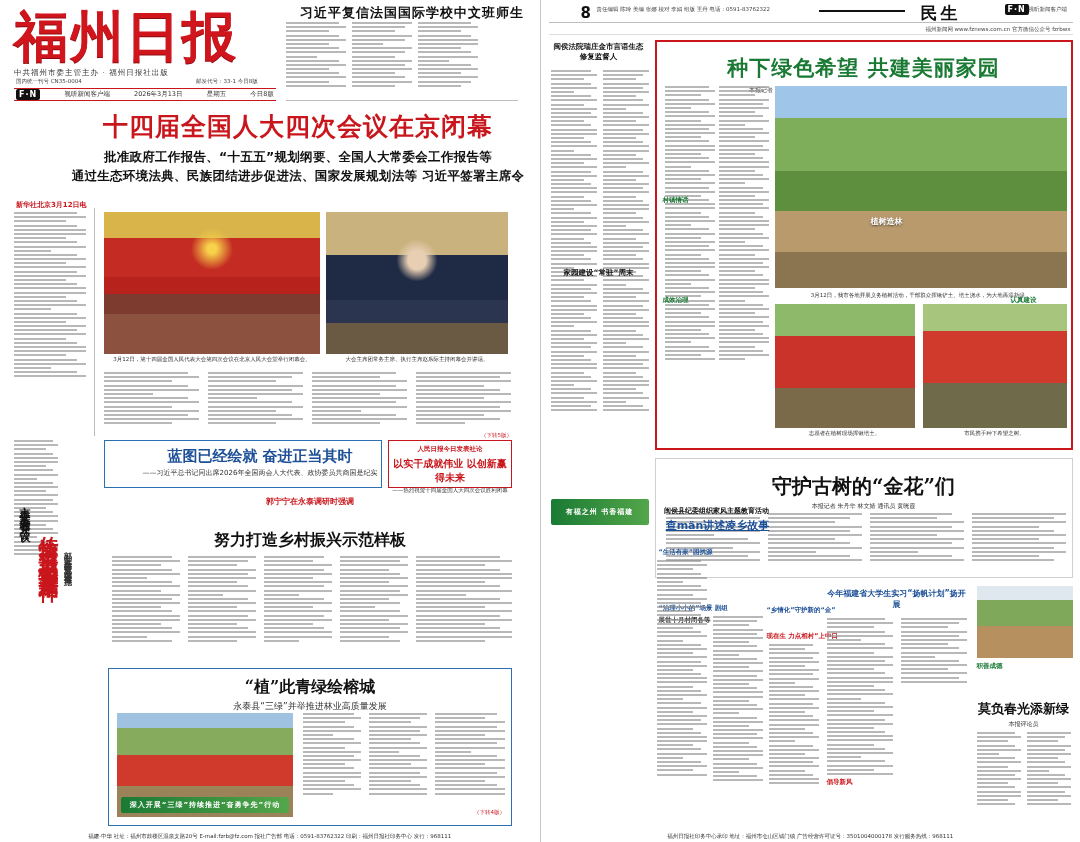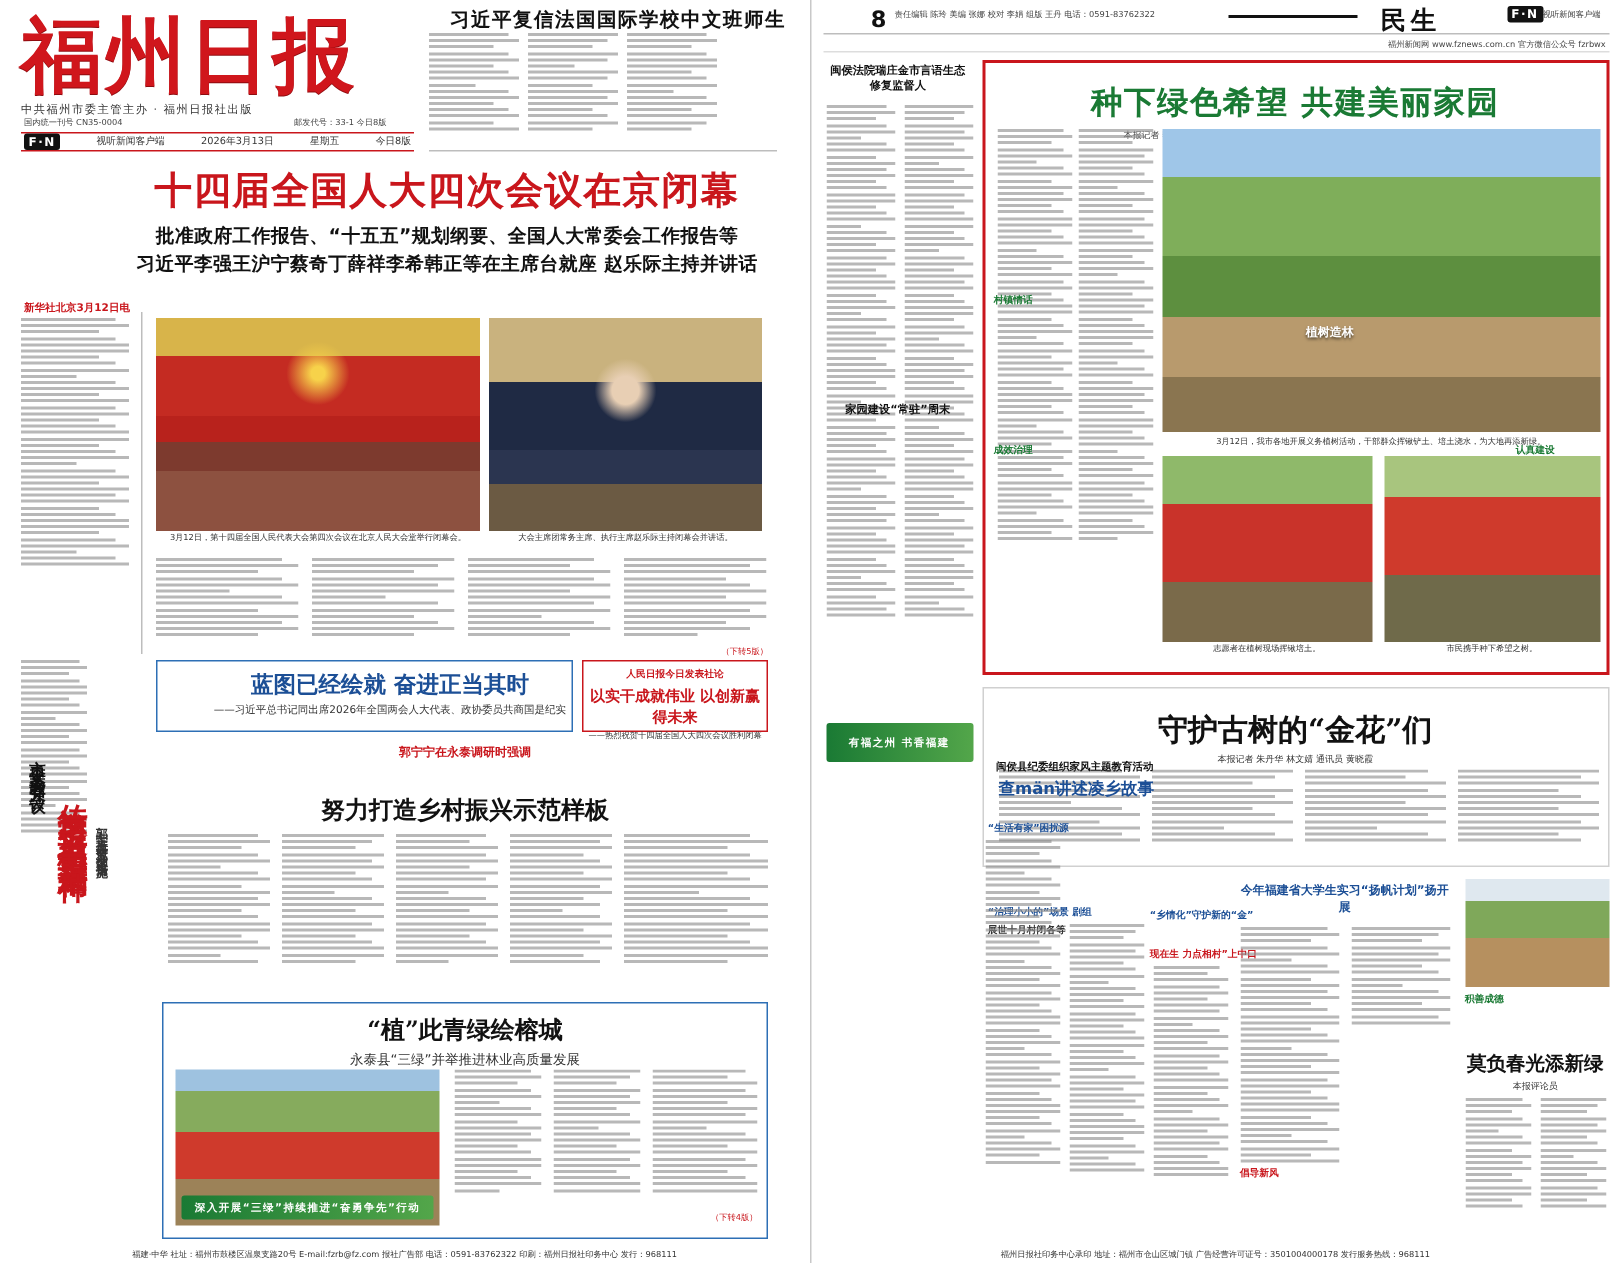--- a/index.html
+++ b/index.html
@@ -227,21 +227,21 @@
       <div class="ln s"></div>
         <div class="ln"></div>
         <div class="ln m"></div>
         <div class="ln s"></div>
     </div>
     <div class="rule-h" style="left:286px;top:100px;width:232px;"></div>
 
     <div class="headline">
       <div class="h1">十四届全国人大四次会议在京闭幕</div>
       <div class="h2">批准政府工作报告、“十五五”规划纲要、全国人大常委会工作报告等</div>
-      <div class="h3">习近平李强王沪宁蔡奇丁薛祥李希韩正等在主席台就座  赵乐际主持并讲话</div>
+      <div class="h3">通过生态环境法典、民族团结进步促进法、国家发展规划法等  习近平签署主席令</div>
     </div>
 
     <div class="lbl" style="left:16px;top:200px;color:#c9161c;">新华社北京3月12日电</div>
     <div class="col dense" style="left:14px;top:212px;width:72px;height:218px;">
       <div class="ln m"></div>
         <div class="ln"></div>
         <div class="ln s"></div>
         <div class="ln m"></div>
         <div class="ln"></div>
         <div class="ln"></div>
@@ -981,24 +981,24 @@
           <div class="ln"></div>
         <div class="ln s"></div>
           <div class="ln"></div>
           <div class="ln m"></div>
           <div class="ln"></div>
           <div class="ln s"></div>
           <div class="ln m"></div>
       </div>
     </div>
 
-    <div class="greenband" style="left:10px;top:482px;width:98px;height:26px;">有福之州 书香福建</div>
+    <div class="greenband" style="left:10px;top:499px;width:98px;height:26px;">有福之州 书香福建</div>
 
     <div class="smalltitle" style="position:absolute;left:116px;top:506px;width:120px;font-size:7px;">闽侯县纪委组织家风主题教育活动</div>
-    <div class="smalltitle blue" style="position:absolute;left:112px;top:518px;width:130px;font-size:11px;">查män讲述凌乡故事</div>
+    <div class="smalltitle blue" style="position:absolute;left:112px;top:518px;width:130px;font-size:11px;text-decoration:underline;">查män讲述凌乡故事</div>
 
     <div class="lbl" style="left:118px;top:548px;color:#1c4f96;font-size:6.5px;">“生活有家”困扰源</div>
     <div class="lbl" style="left:118px;top:604px;color:#1c4f96;font-size:6.5px;">“治理小小的”场景 剧组</div>
     <div class="lbl" style="left:118px;top:616px;color:#333;font-size:6.5px;">展世十月村闭各等</div>
     <div class="lbl" style="left:226px;top:606px;color:#1c4f96;font-size:6.5px;">“乡情化”守护新的“金”</div>
     <div class="lbl" style="left:226px;top:632px;color:#c9161c;font-size:6.5px;">现在生 力点相村”上中口</div>
 
     <div class="col dense" style="left:116px;top:560px;width:50px;height:268px;">
       <div class="ln m"></div>
         <div class="ln"></div>

